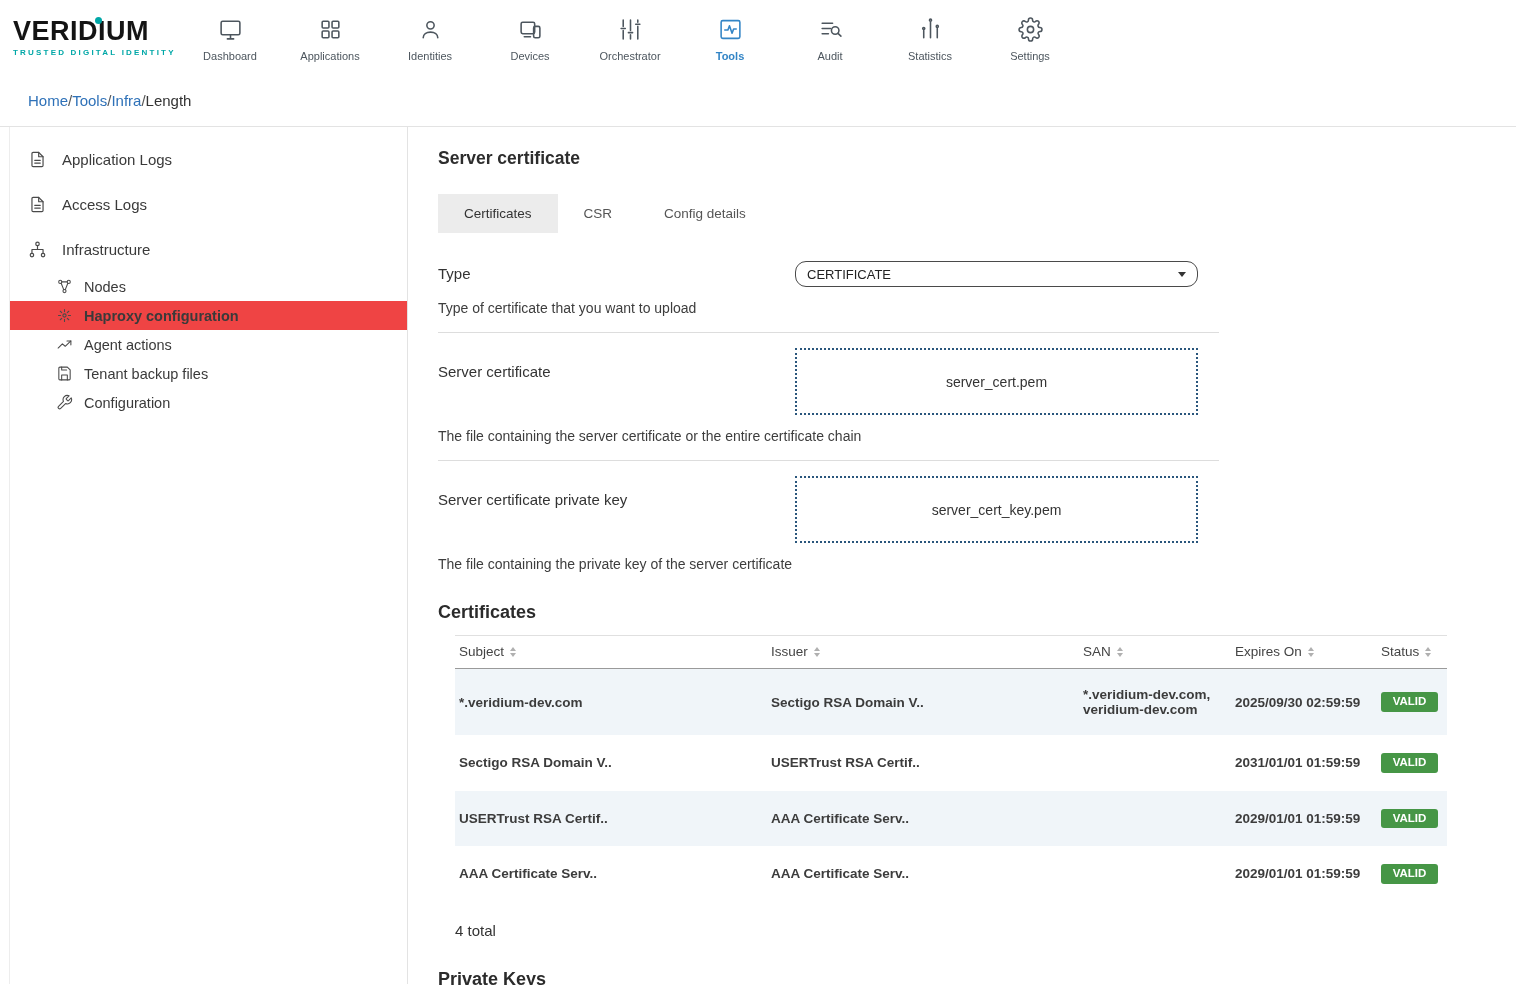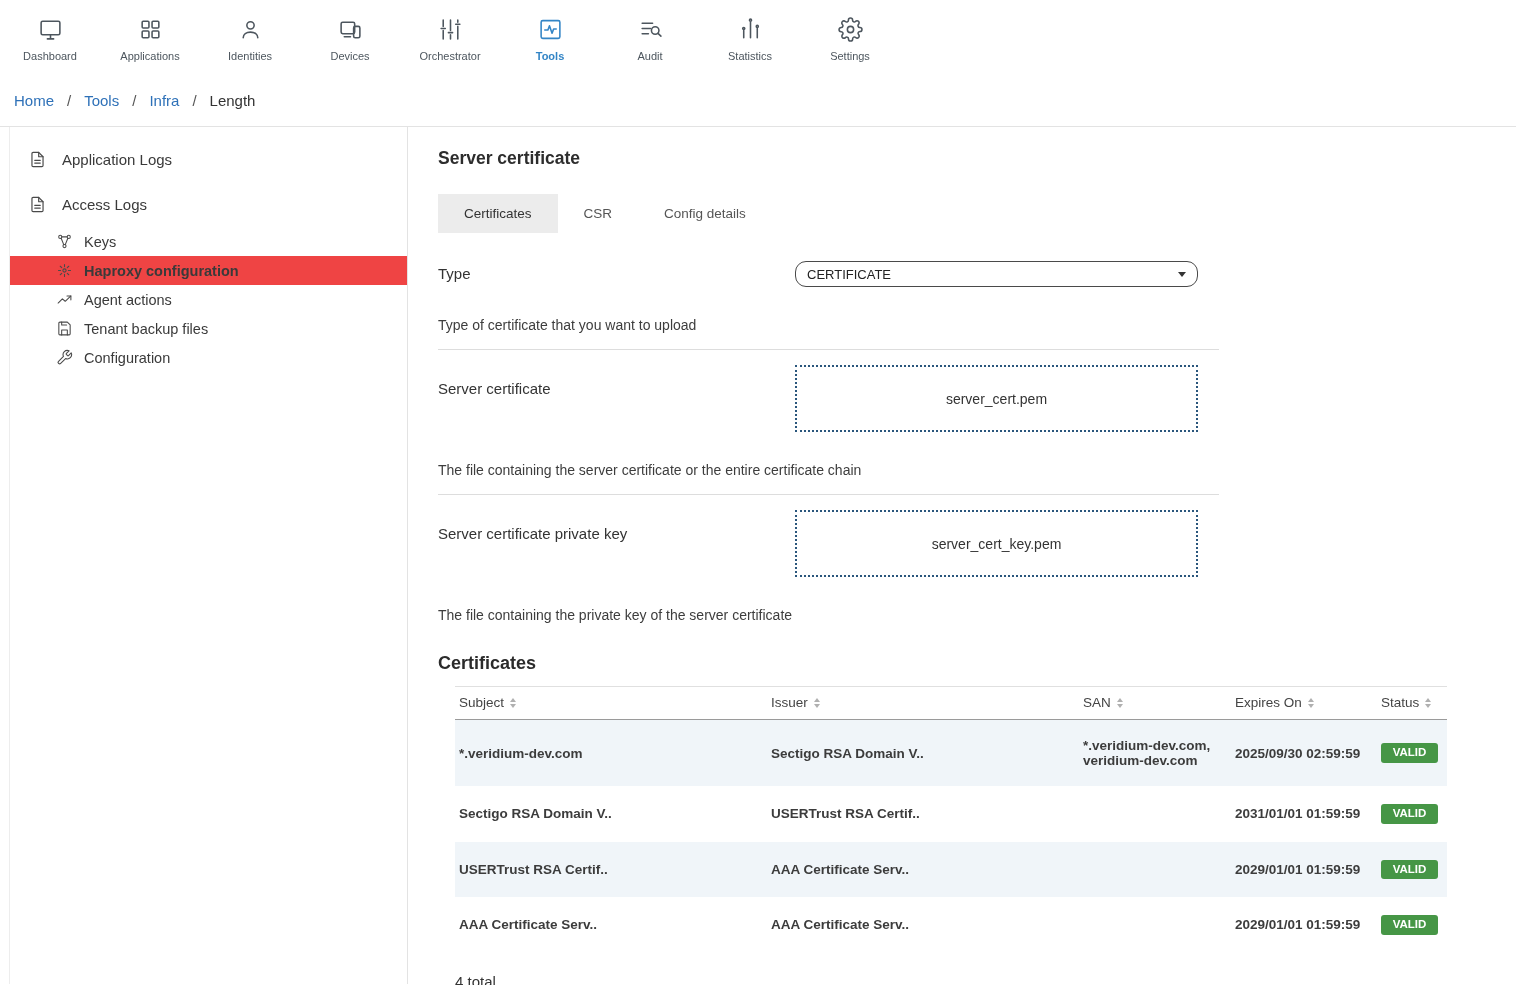--- a/index.html
+++ b/index.html
@@ -18,21 +18,21 @@
   .logo-dot { position:absolute; top:-1px; left:95px; width:7px; height:7px; border-radius:50%; background:#00a7a7; }
   .logo-tagline { font-size:8px; letter-spacing:2.2px; color:#00a7a7; font-weight:700; margin-top:3px; }
   .main-nav { display:flex; }
   .nav-item { width:100px; display:flex; flex-direction:column; align-items:center; gap:8px; cursor:pointer; padding-top:4px; }
   .nav-item svg { width:25px; height:25px; }
   .nav-label { font-size:11px; color:#4d565e; }
   .nav-item.active .ic { stroke:#3385c6; }
   .nav-item.active .nav-label { color:#3385c6; font-weight:700; }
 
   
-  .breadcrumb { height:51px; display:flex; align-items:center; gap:13px; padding-left:14px; font-size:15px; }
+  .breadcrumb { height:51px; display:flex; align-items:center; gap:0; padding-left:28px; font-size:15px; }
   .crumb-link { color:#2e71b8; cursor:pointer; }
   .crumb-sep { color:#555; }
   .crumb-current { color:#333; }
 
   
   .content-row { display:flex; border-top:1px solid #e3e3e3; height:858px; }
   .sidebar { width:399px; margin-left:9px; border-left:1px solid #ededed; border-right:1px solid #e3e3e3; padding-top:10px; flex-shrink:0; }
   .side-item { display:flex; align-items:center; gap:15px; padding:13px 18px; font-size:15px; color:#3a3a3a; cursor:pointer; }
   .side-item svg { width:19px; height:19px; flex-shrink:0; }
   .side-item .ic { stroke:#4a4a4a; }
@@ -46,21 +46,21 @@
   .tab { padding:12px 26px; font-size:13.5px; color:#555; cursor:pointer; }
   .tab.active { background:#ececec; color:#333; }
 
   .form { width:781px; margin-top:28px; }
   .form-row { display:flex; }
   .form-label { width:357px; font-size:15px; color:#333; padding-top:4px; flex-shrink:0; }
   .upload-row .form-label { padding-top:15px; }
   .form-control { width:403px; }
   .select { height:26px; border:1px solid #4a4a4a; border-radius:11px; display:flex; align-items:center; justify-content:space-between; padding:0 11px; font-size:13px; color:#222; cursor:pointer; background:#fff; }
   .caret { width:0; height:0; border-left:4px solid transparent; border-right:4px solid transparent; border-top:5px solid #333; }
-  .help { font-size:14px; color:#3d3d3d; margin-top:30px; }
+  .help { font-size:14px; color:#3d3d3d; margin-top:13px; }
   .divider { border-top:1px solid #dddddd; margin:16px 0 15px; }
   .upload-box { height:67px; border:2px dotted #2a567c; display:flex; align-items:center; justify-content:center; font-size:14px; color:#333; cursor:pointer; background:#fff; }
 
   .section-title { font-size:18px; font-weight:700; color:#2b2b2b; margin-top:30px; }
   .table-wrap { margin-left:17px; }
   table { border-collapse:collapse; width:992px; margin-top:12px; font-size:13.5px; table-layout:fixed; }
   th { text-align:left; font-weight:400; color:#444; padding:8px 4px 9px; border-top:1px solid #e0e0e0; border-bottom:1px solid #9a9a9a; }
   td { padding:18px 4px; color:#3c3c3c; vertical-align:middle;font-weight:bold; }
   tbody tr:nth-child(odd) { background:#f0f5f9; }
   .th-inner { display:inline-flex; align-items:center; cursor:pointer; }
@@ -68,20 +68,25 @@
   .sort .up { width:0; height:0; border-left:3.5px solid transparent; border-right:3.5px solid transparent; border-bottom:4px solid #b0b0b0; }
   .sort .dn { width:0; height:0; border-left:3.5px solid transparent; border-right:3.5px solid transparent; border-top:4px solid #b0b0b0; }
   .badge { display:inline-block; background:#469646; color:#fff; font-size:11.5px; padding:4px 0; width:57px; text-align:center; border-radius:3px; line-height:1; }
   .total { font-size:15px; color:#333; margin:20px 0 0 17px; }
   .pk-section { margin-top:6px; }
 </style>
 </head>
 <body>
 
 <header class="topbar">
+  <div class="logo">
+    <div class="logo-name">VERIDIUM</div>
+    <span class="logo-dot"></span>
+    <div class="logo-tagline">TRUSTED DIGITAL IDENTITY</div>
+  </div>
   <nav class="main-nav">
     <div class="nav-item">
       <span>
           <svg class="ic" viewBox="0 0 24 24">
             <rect x="3" y="4" width="18" height="13" rx="1.5"></rect>
             <path d="M9 21h6M12 17v4"></path>
           </svg>
         </span>
       <span class="nav-label">Dashboard</span>
     </div>
@@ -192,30 +197,41 @@
     <div class="side-item">
       <span>
           <svg class="ic" viewBox="0 0 24 24">
             <path d="M13.5 3H6.5A1.5 1.5 0 0 0 5 4.5v15A1.5 1.5 0 0 0 6.5 21h11a1.5 1.5 0 0 0 1.5-1.5V8.5z"></path>
             <path d="M13.5 3v5.5H19"></path>
             <path d="M8.5 13h7M8.5 16.5h7"></path>
           </svg>
         </span>
       <span>Access Logs</span>
     </div>
+    <div class="side-item">
+      <span>
+          <svg class="ic" viewBox="0 0 24 24">
+            <circle cx="12" cy="5" r="2.2"></circle>
+            <circle cx="5" cy="19" r="2.2"></circle>
+            <circle cx="19" cy="19" r="2.2"></circle>
+            <path d="M12 7.2V12M12 12H5v4.8M12 12h7v4.8"></path>
+          </svg>
+        </span>
+      <span>Infrastructure</span>
+    </div>
     <div class="side-item side-sub">
       <span>
           <svg class="ic" viewBox="0 0 24 24">
             <circle cx="6" cy="5.5" r="2.2"></circle>
             <circle cx="18" cy="5.5" r="2.2"></circle>
             <circle cx="12" cy="18.5" r="2.2"></circle>
             <path d="M7.3 7.4l3.6 9M16.7 7.4l-3.6 9M8.2 5.5h7.6"></path>
           </svg>
         </span>
-      <span>Keys</span>
+      <span>Nodes</span>
     </div>
     <div class="side-item side-sub active">
       <span>
           <svg class="ic" viewBox="0 0 24 24">
             <circle cx="12" cy="12" r="2.3"></circle>
             <path d="M12 3.5v3M12 17.5v3M3.5 12h3M17.5 12h3M6 6l2.1 2.1M15.9 15.9L18 18M6 18l2.1-2.1M15.9 8.1L18 6"></path>
           </svg>
         </span>
       <span>Haproxy configuration</span>
     </div>

